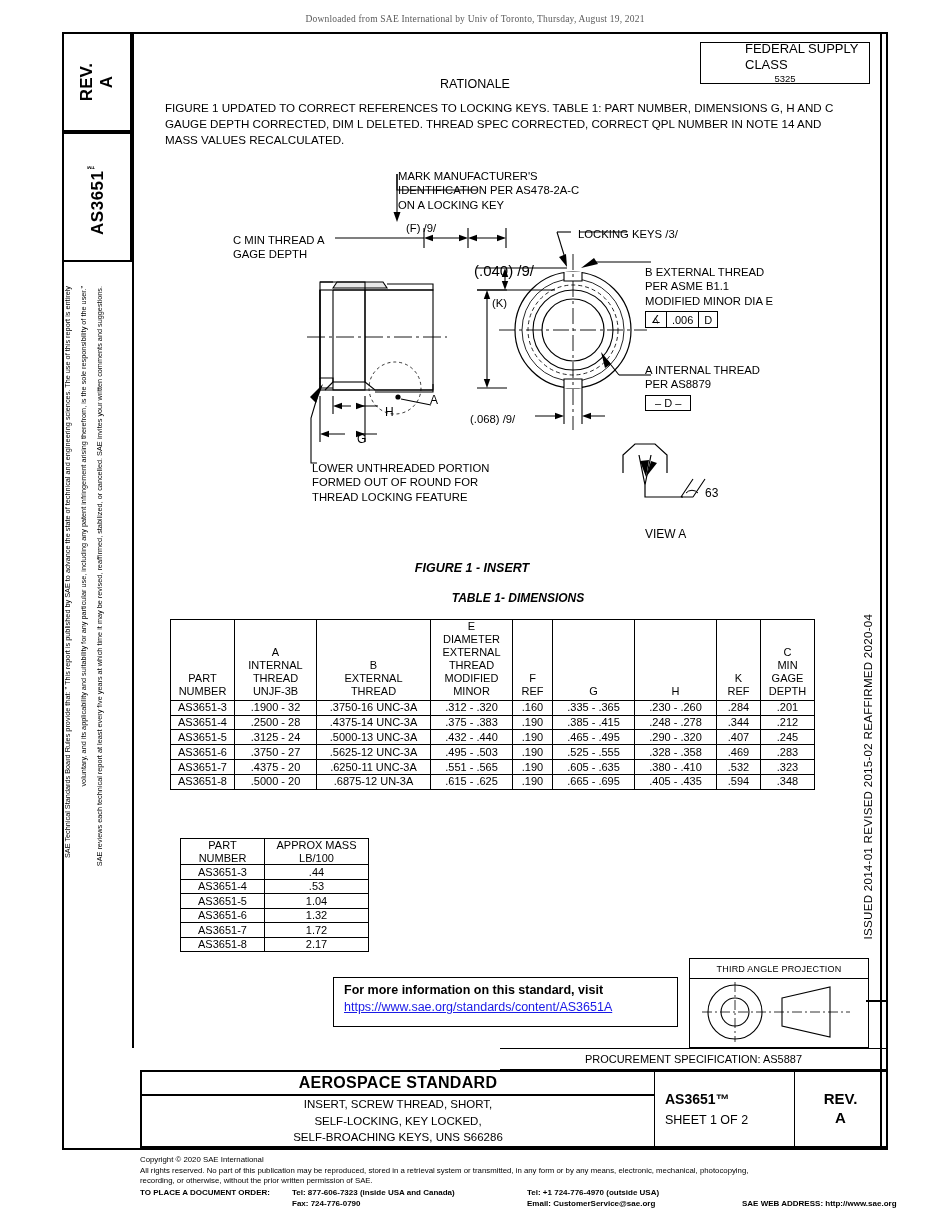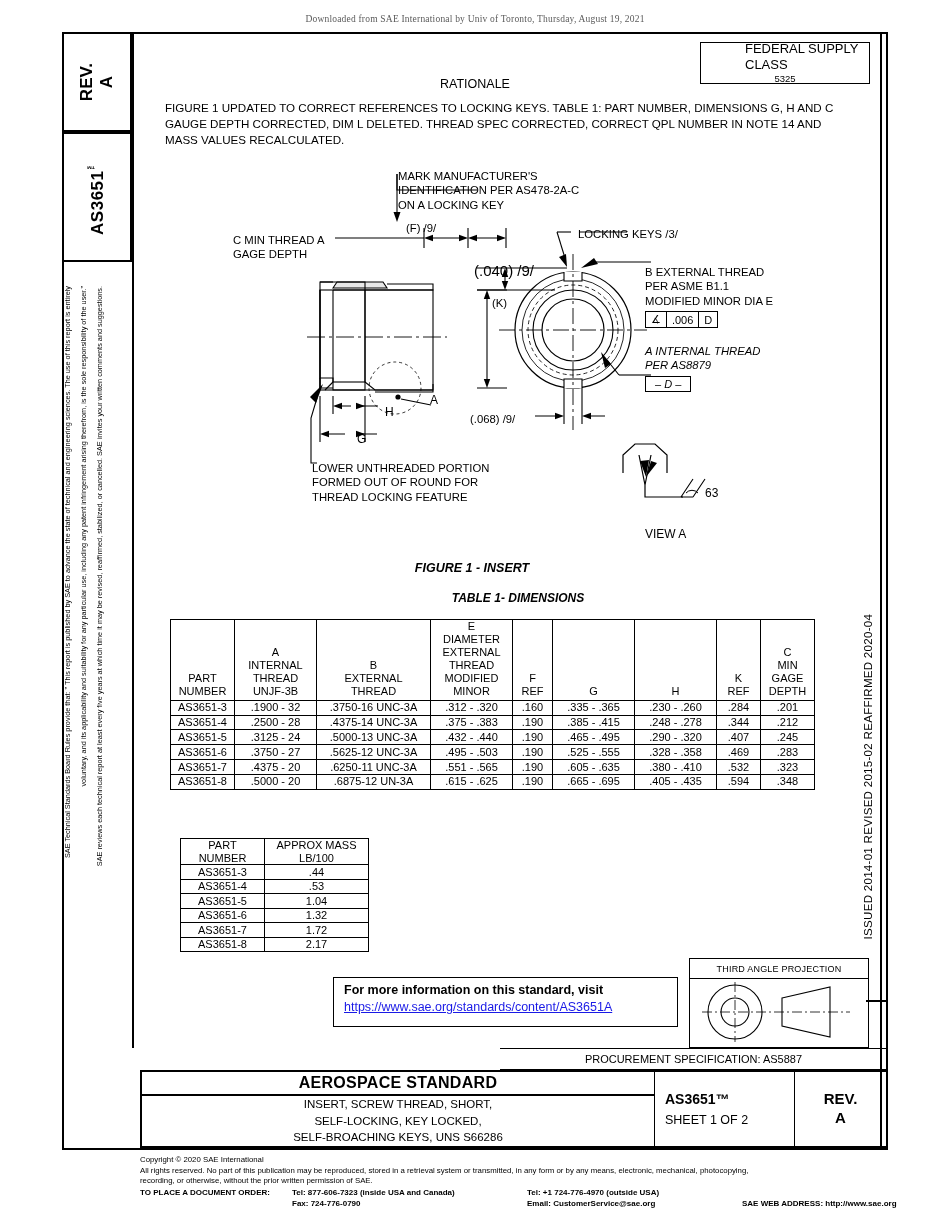--- a/index.html
+++ b/index.html
@@ -77,21 +77,21 @@
   .callout { font-size:11.3px; line-height:1.28; white-space:pre-line; }
   #cal-mark { left:398px; top:169px; }
   #cal-cmin { left:233px; top:233px; }
   #cal-f    { left:406px; top:221px; font-size:11.3px; }
   #cal-lower{ left:312px; top:461px; }
   #cal-040  { left:474px; top:261px; font-size:15px; }
   #cal-k    { left:492px; top:296px; font-size:11.3px; }
   #cal-068  { left:470px; top:412px; font-size:11.3px; }
   #cal-lock { left:578px; top:227px; }
   #cal-bext { left:645px; top:265px; }
-  #cal-aint { left:645px; top:344px;font-style:italic; }
+  #cal-aint { left:645px; top:363px; }
   #cal-viewa{ left:645px; top:527px; font-size:12px; }
   #cal-63   { left:705px; top:486px; font-size:12px; }
   #cal-A    { left:430px; top:393px; font-size:12px; }
   #cal-H    { left:385px; top:405px; font-size:12px; }
   #cal-G    { left:357px; top:432px; font-size:12px; }
 
   
   .fcf { display:inline-flex; border:1.2px solid #000; height:17px; align-items:stretch; margin-top:3px; }
   .fcf > div { display:flex; align-items:center; justify-content:center; padding:0 5px; font-size:11px; border-right:1.2px solid #000; }
   .fcf > div:last-child { border-right:none; }

